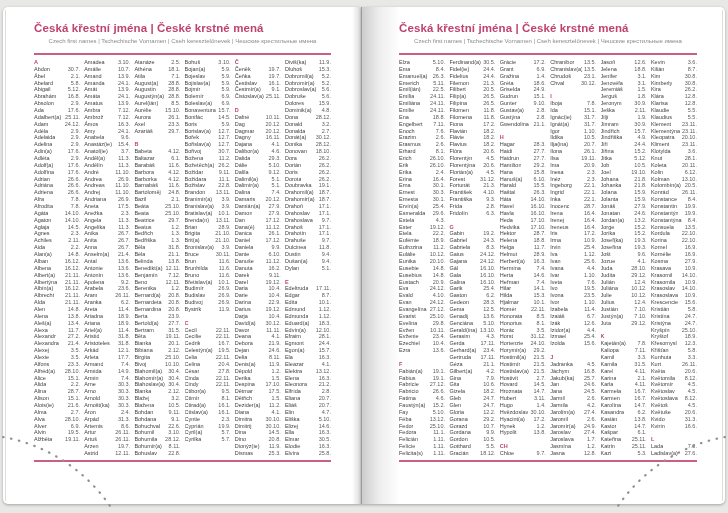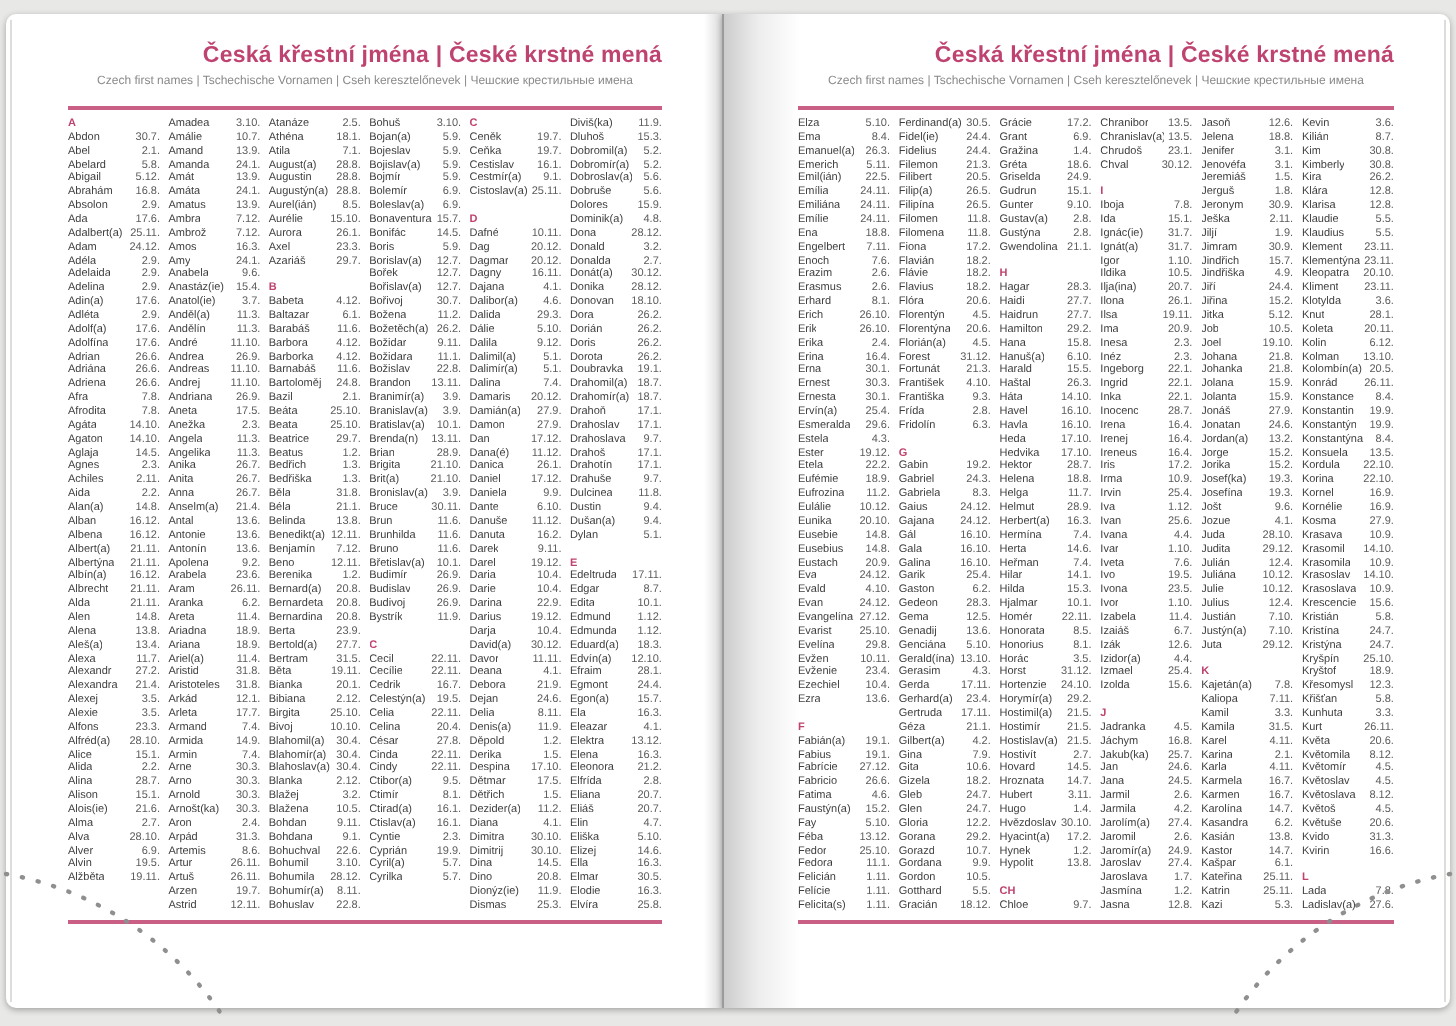--- a/index.html
+++ b/index.html
@@ -12,21 +12,21 @@
     box-shadow:0 1px 3px rgba(0,0,0,.30);border-left:1px solid #9b9b9b;}
   .gutterL{position:absolute;right:0;top:0;bottom:0;width:9px;
     background:linear-gradient(to right,rgba(0,0,0,0),rgba(0,0,0,.15));}
   .gutterR{position:absolute;left:0;top:0;bottom:0;width:38px;
     background:linear-gradient(to right,rgba(0,0,0,.20),rgba(0,0,0,.07) 45%,rgba(0,0,0,0));}
   .edgeL{position:absolute;left:2px;top:3px;bottom:3px;width:1px;background:#ddddda;}
   .edgeR{position:absolute;right:2px;top:3px;bottom:3px;width:1px;background:#ddddda;}
   .content{position:absolute;top:15px;}
   .page.left .content{left:31px;width:297px;}
   .page.right .content{left:37px;width:298px;}
-  .ptitle{font-size:11.5px;line-height:13px;font-weight:bold;text-align:right;
+  .ptitle{font-size:11.5px;line-height:13px;font-weight:bold;text-align:left;
     color:var(--accent,#bf4370);letter-spacing:.1px;}
   .psub{font-size:6px;line-height:7px;color:var(--subtitle_text,#8a8a8a);
     text-align:center;white-space:nowrap;margin-top:3px;}
   .rule{height:2px;background:var(--accent,#bf4370);opacity:.85;}
   .rule.top{margin-top:8px;}
   .rule.bottom{margin-top:3px;}
   .cols{display:flex;justify-content:space-between;margin-top:4px;height:398px;overflow:hidden;}
   .col{width:46px;flex:0 0 46px;overflow:hidden;}
   .row{display:flex;justify-content:space-between;gap:2px;height:6.86px;line-height:6.86px;
     font-size:5.5px;white-space:nowrap;color:var(--text,#3f3f3f);}

